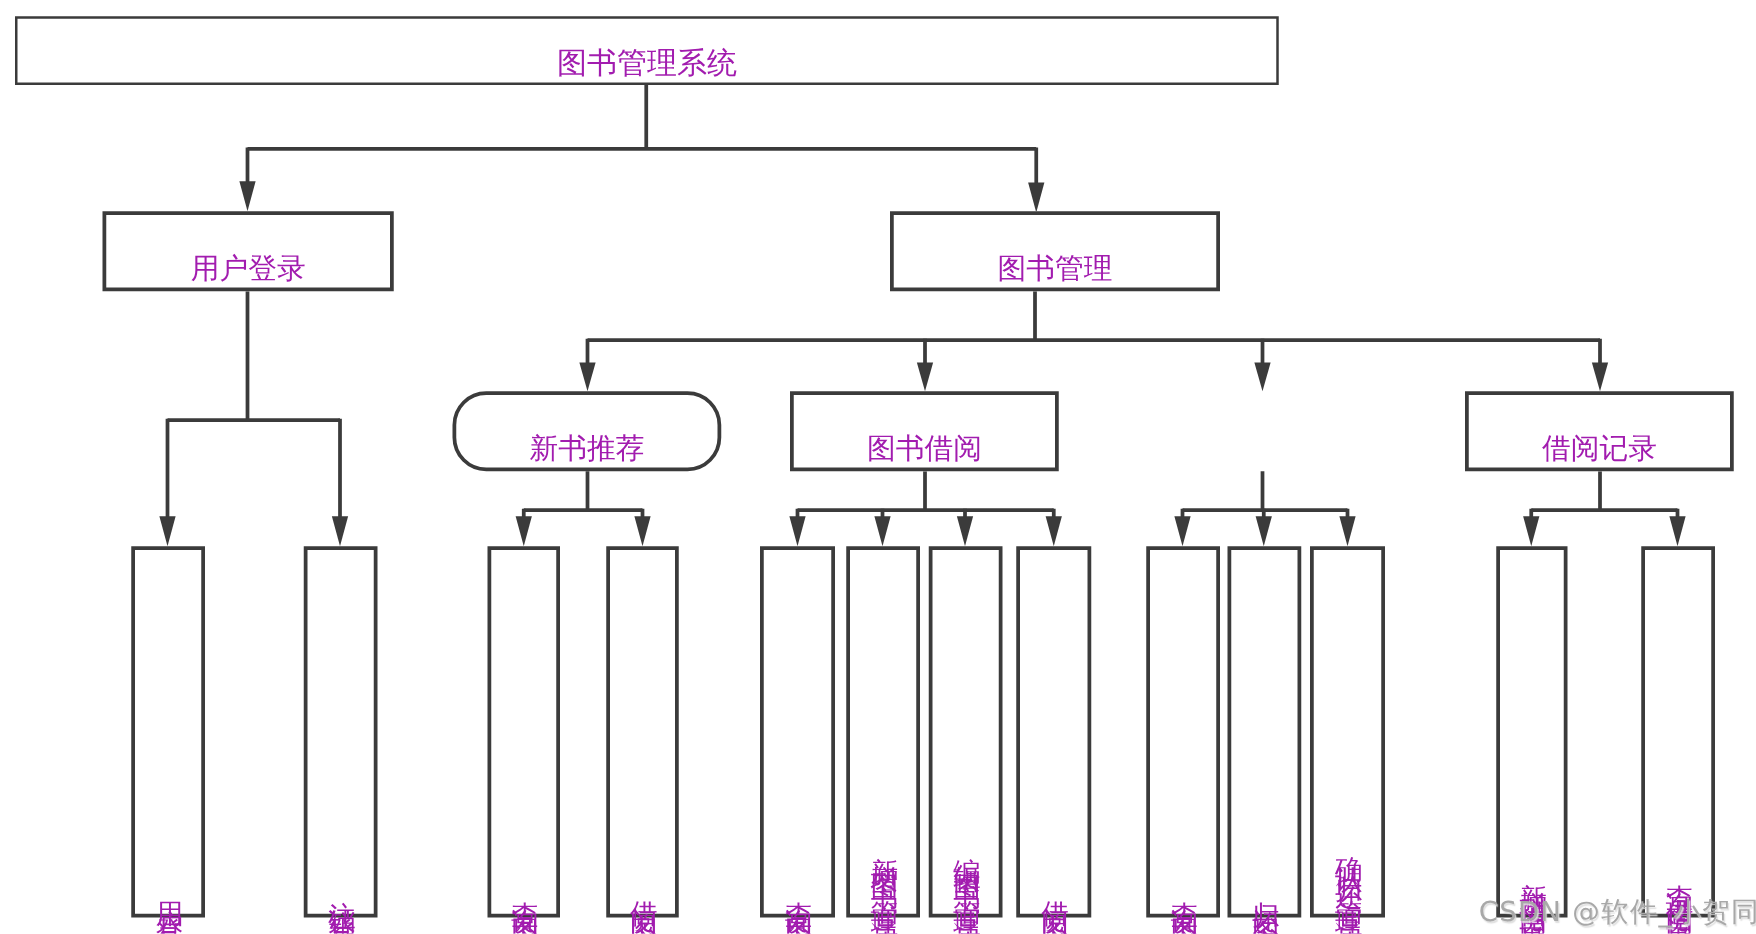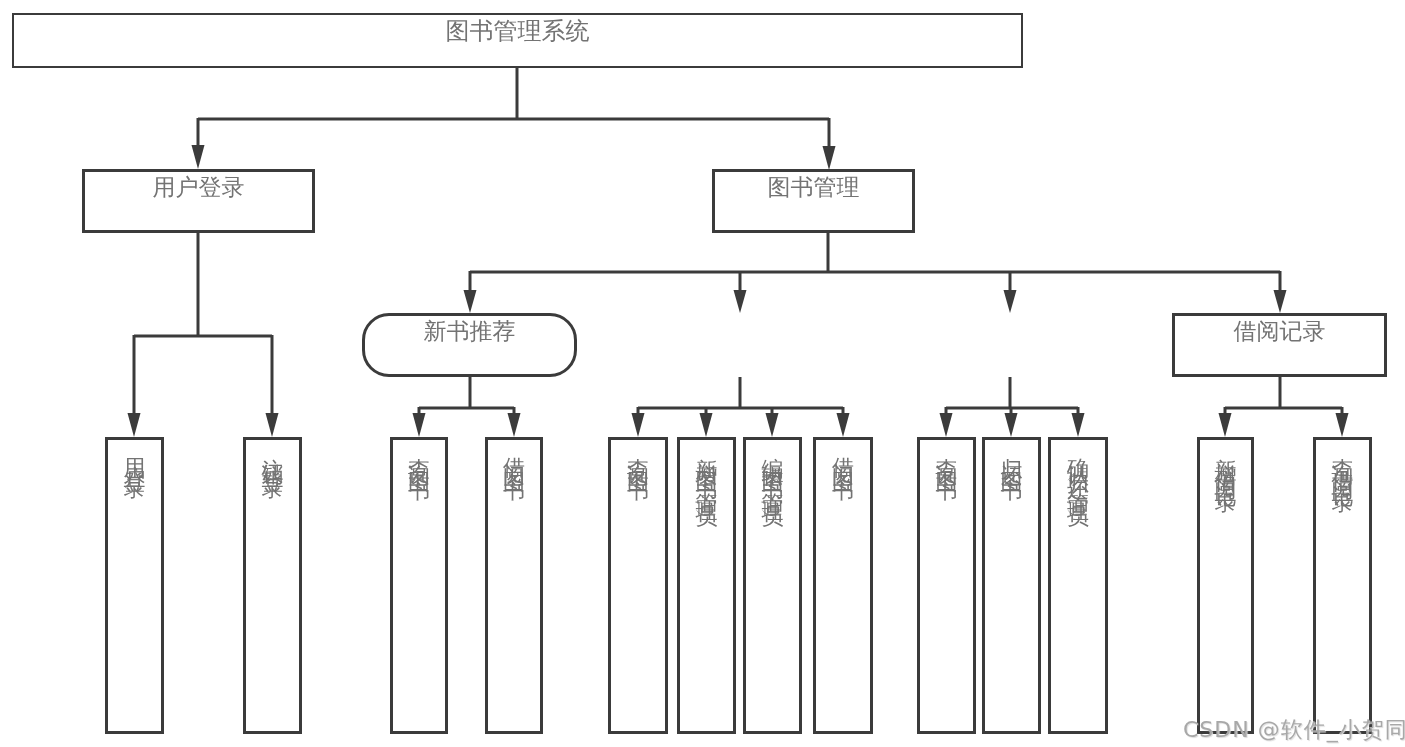--- a/index.html
+++ b/index.html
@@ -20,23 +20,23 @@
     left: 0; top: 0;
     width: 1405px;
     height: 747px;
   }
   .box {
     position: absolute;
     box-sizing: border-box;
     border: 3px solid #3b3b3b;
     background: #ffffff;
     display: flex;
-    align-items: flex-start;
+    align-items: flex-end;
     justify-content: center;
-    color: #737373;
+    color: #a21caf;
   }
   .box.root { border-width: 2px; }
   .hlabel {
     font-size: 23px;
     white-space: nowrap;
   }
   .root .hlabel { font-size: 24px; }
   .vlabel {
     writing-mode: vertical-rl;
     font-size: 22px;
@@ -137,27 +137,30 @@
     </g>
   </svg>
 
   <div class="box root" style="left:12px; top:13px; width:1011px; height:55px;">
     <span class="hlabel">图书管理系统</span>
   </div>
 
   <div class="box" style="left:82px; top:169px; width:233px; height:64px;">
     <span class="hlabel">用户登录</span>
   </div>
-  <div class="box" style="left:712px; top:169px; width:203px; height:64px;">
+  <div class="box" style="left:712px; top:169px; width:264px; height:64px;">
     <span class="hlabel">图书管理</span>
   </div>
 
   <div class="box" style="left:362px; top:313px; width:215px; height:64px;border-radius:27px;">
     <span class="hlabel">新书推荐</span>
   </div>
+  <div class="box" style="left:632px; top:313px; width:215px; height:64px;">
+    <span class="hlabel">图书借阅</span>
+  </div>
   <div class="box" style="left:1172px; top:313px; width:215px; height:64px;">
     <span class="hlabel">借阅记录</span>
   </div>
 
   <div class="box" style="left:105px; top:437px; width:59px; height:297px;">
     <span class="vlabel">用户登录</span>
   </div>
   <div class="box" style="left:243px; top:437px; width:59px; height:297px;">
     <span class="vlabel">注销登录</span>
   </div>

